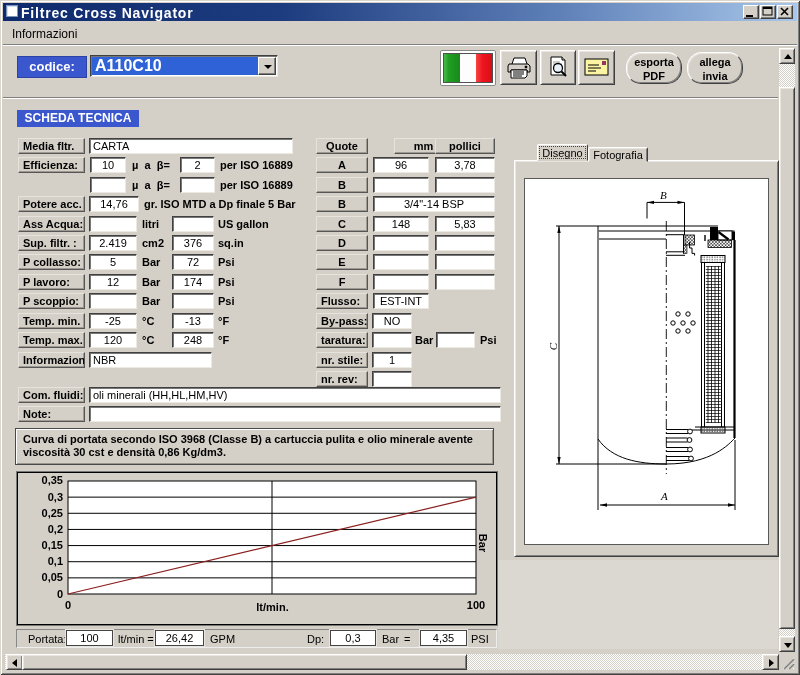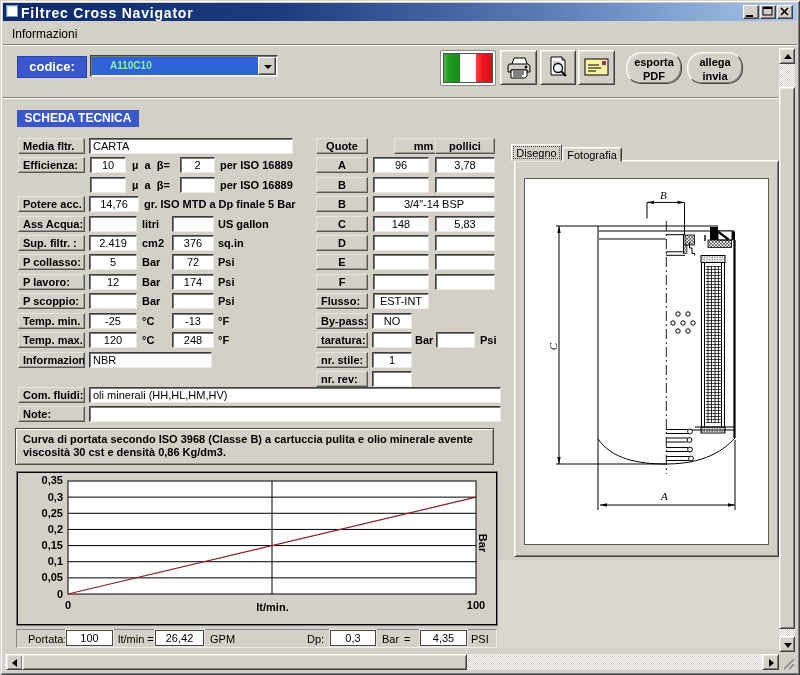--- a/index.html
+++ b/index.html
@@ -27,21 +27,21 @@
   line-height:14px; text-align:center; }
 .fld.tl { text-align:left; }
 .unit { position:absolute; font-weight:bold; font-size:11px; color:#000; white-space:nowrap; }
 .btn { position:absolute; background:#d4d0c8; border:1px solid; border-color:#fff #404040 #404040 #fff;
   box-shadow:inset 1px 1px 0 #e8e5df, inset -1px -1px 0 #808080; }
 #codlbl { position:absolute; left:17px; top:56px; width:70px; height:22px; background:#3a57cd;
   border:1px solid #2c43a5; color:#fff; font-weight:bold; font-size:13px; text-align:center; line-height:20px; }
 #combo { position:absolute; left:90px; top:55px; width:188px; height:22px; background:#fff;
   border:1px solid; border-color:#404040 #ece9e2 #ece9e2 #404040; box-shadow:inset 1px 1px 0 #777; }
 #combo .sel { position:absolute; left:1px; top:1px; right:19px; bottom:1px; background:#2e62d6;
-  color:#86efac; font-weight:bold; font-size:10px; line-height:18px; padding-left:18px; }
+  color:#ffffff; font-weight:bold; font-size:16px; line-height:18px; padding-left:3px; }
 #combo .drop { position:absolute; right:1px; top:1px; width:18px; bottom:1px; background:#d4d0c8;
   border:1px solid; border-color:#fff #404040 #404040 #fff; box-shadow:inset -1px -1px 0 #808080; }
 #combo .drop:after { content:""; position:absolute; left:5px; top:7px; border:4px solid transparent; border-top:4px solid #000; }
 #flag { position:absolute; left:440px; top:50px; width:56px; height:36px; background:#fff; border:1px solid #8a8a8a; border-radius:2px; }
 #flag .in { position:absolute; left:2px; top:2px; right:2px; bottom:2px; border:1px solid #505050; }
 #flag .g { position:absolute; left:0; top:0; width:16px; height:100%; background:linear-gradient(to right,#4db84e,#1f9e22 30%,#188a1b); }
 #flag .w { position:absolute; left:16px; top:0; width:16px; height:100%; background:#fdfdfd; }
 #flag .r { position:absolute; left:32px; top:0; right:0; height:100%; background:linear-gradient(to right,#f5453f,#ee1520 40%,#d80f18); }
 .bigbtn { font-weight:bold; font-size:11px; text-align:center; color:#000; line-height:14px; padding-top:2px;border-radius:15px; }
 #scheda { position:absolute; left:17px; top:110px; width:122px; height:17px; background:#3a57cd;
@@ -50,21 +50,21 @@
   box-shadow:inset 1px 1px 0 #e8e5df, inset -1px -1px 0 #808080; }
 .sbtrack { position:absolute; background:#fff;
   background-image: linear-gradient(45deg,#d4d0c8 25%,transparent 25%,transparent 75%,#d4d0c8 75%),
                     linear-gradient(45deg,#d4d0c8 25%,transparent 25%,transparent 75%,#d4d0c8 75%);
   background-size:2px 2px; background-position:0 0,1px 1px; }
 .arr { position:absolute; width:0; height:0; }
 #tabpanel { position:absolute; left:514px; top:160px; width:265px; height:397px; background:#d4d0c8;
   border:1px solid; border-color:#fff #404040 #404040 #fff; box-shadow:inset 1px 1px 0 #e8e5df, inset -1px -1px 0 #808080; }
 .tab { position:absolute; background:#d4d0c8; font-size:11px; text-align:center;
   border:1px solid; border-color:#fff #404040 #d4d0c8 #fff; box-shadow:inset 1px 1px 0 #e8e5df, inset -1px 0 0 #808080;
-  border-radius:2px 2px 0 0; }
+  border-radius:2px 2px 0 0;margin-left:26px; }
 #canvas { position:absolute; left:524px; top:178px; width:245px; height:367px; background:#fff; border:1px solid #5a5a5a; }
 #charthdr { position:absolute; left:15px; top:428px; width:479px; height:37px; background:#d4d0c8;
   border:1px solid #4a4a4a; box-shadow:inset 1px 1px 0 #fff, inset -1px -1px 0 #9a968e;
   font-weight:bold; font-size:11px; line-height:13px; padding:4px 0 0 7px; }
 #chartbox { position:absolute; left:17px; top:472px; width:480px; height:153px; background:#d4d0c8; border:1px solid #000; box-shadow:0 0 0 1px #777; }
 .ylab { position:absolute; width:40px; text-align:right; font-weight:bold; font-size:11px; }
 #portata { position:absolute; left:16px; top:629px; width:481px; height:19px; border:1px solid #888;
   border-color:#888 #eee #eee #888; }
 .ptxt { position:absolute; top:633px; font-size:11px; color:#000; }
 .pfld { position:absolute; top:630px; height:16px; background:#fff; border:1px solid #444;

